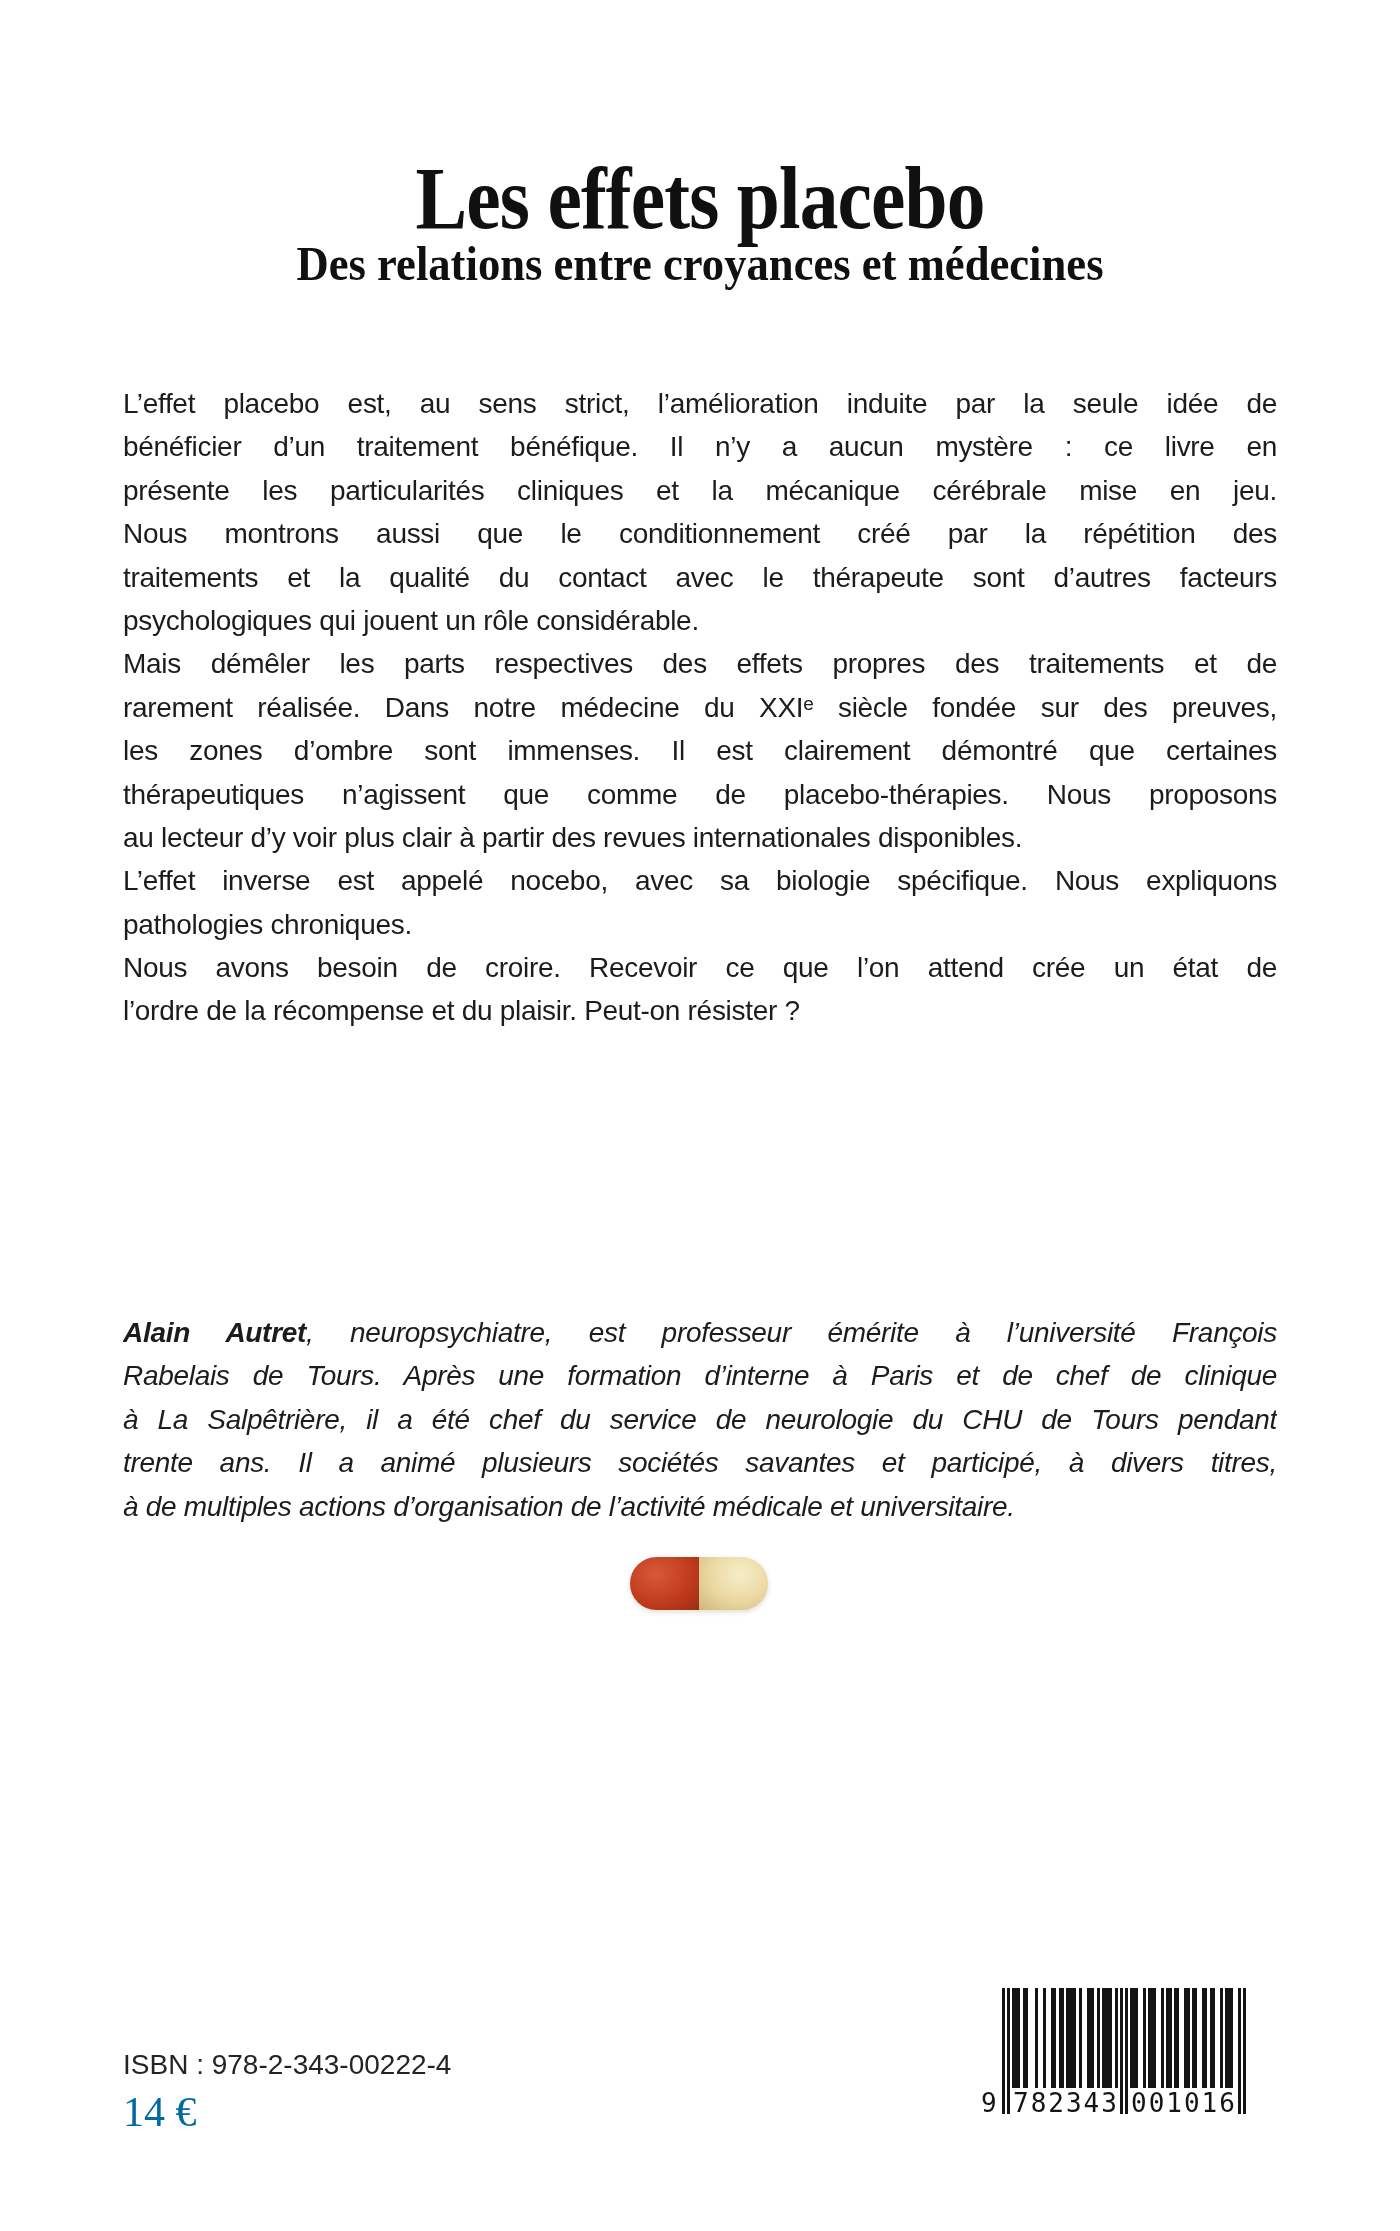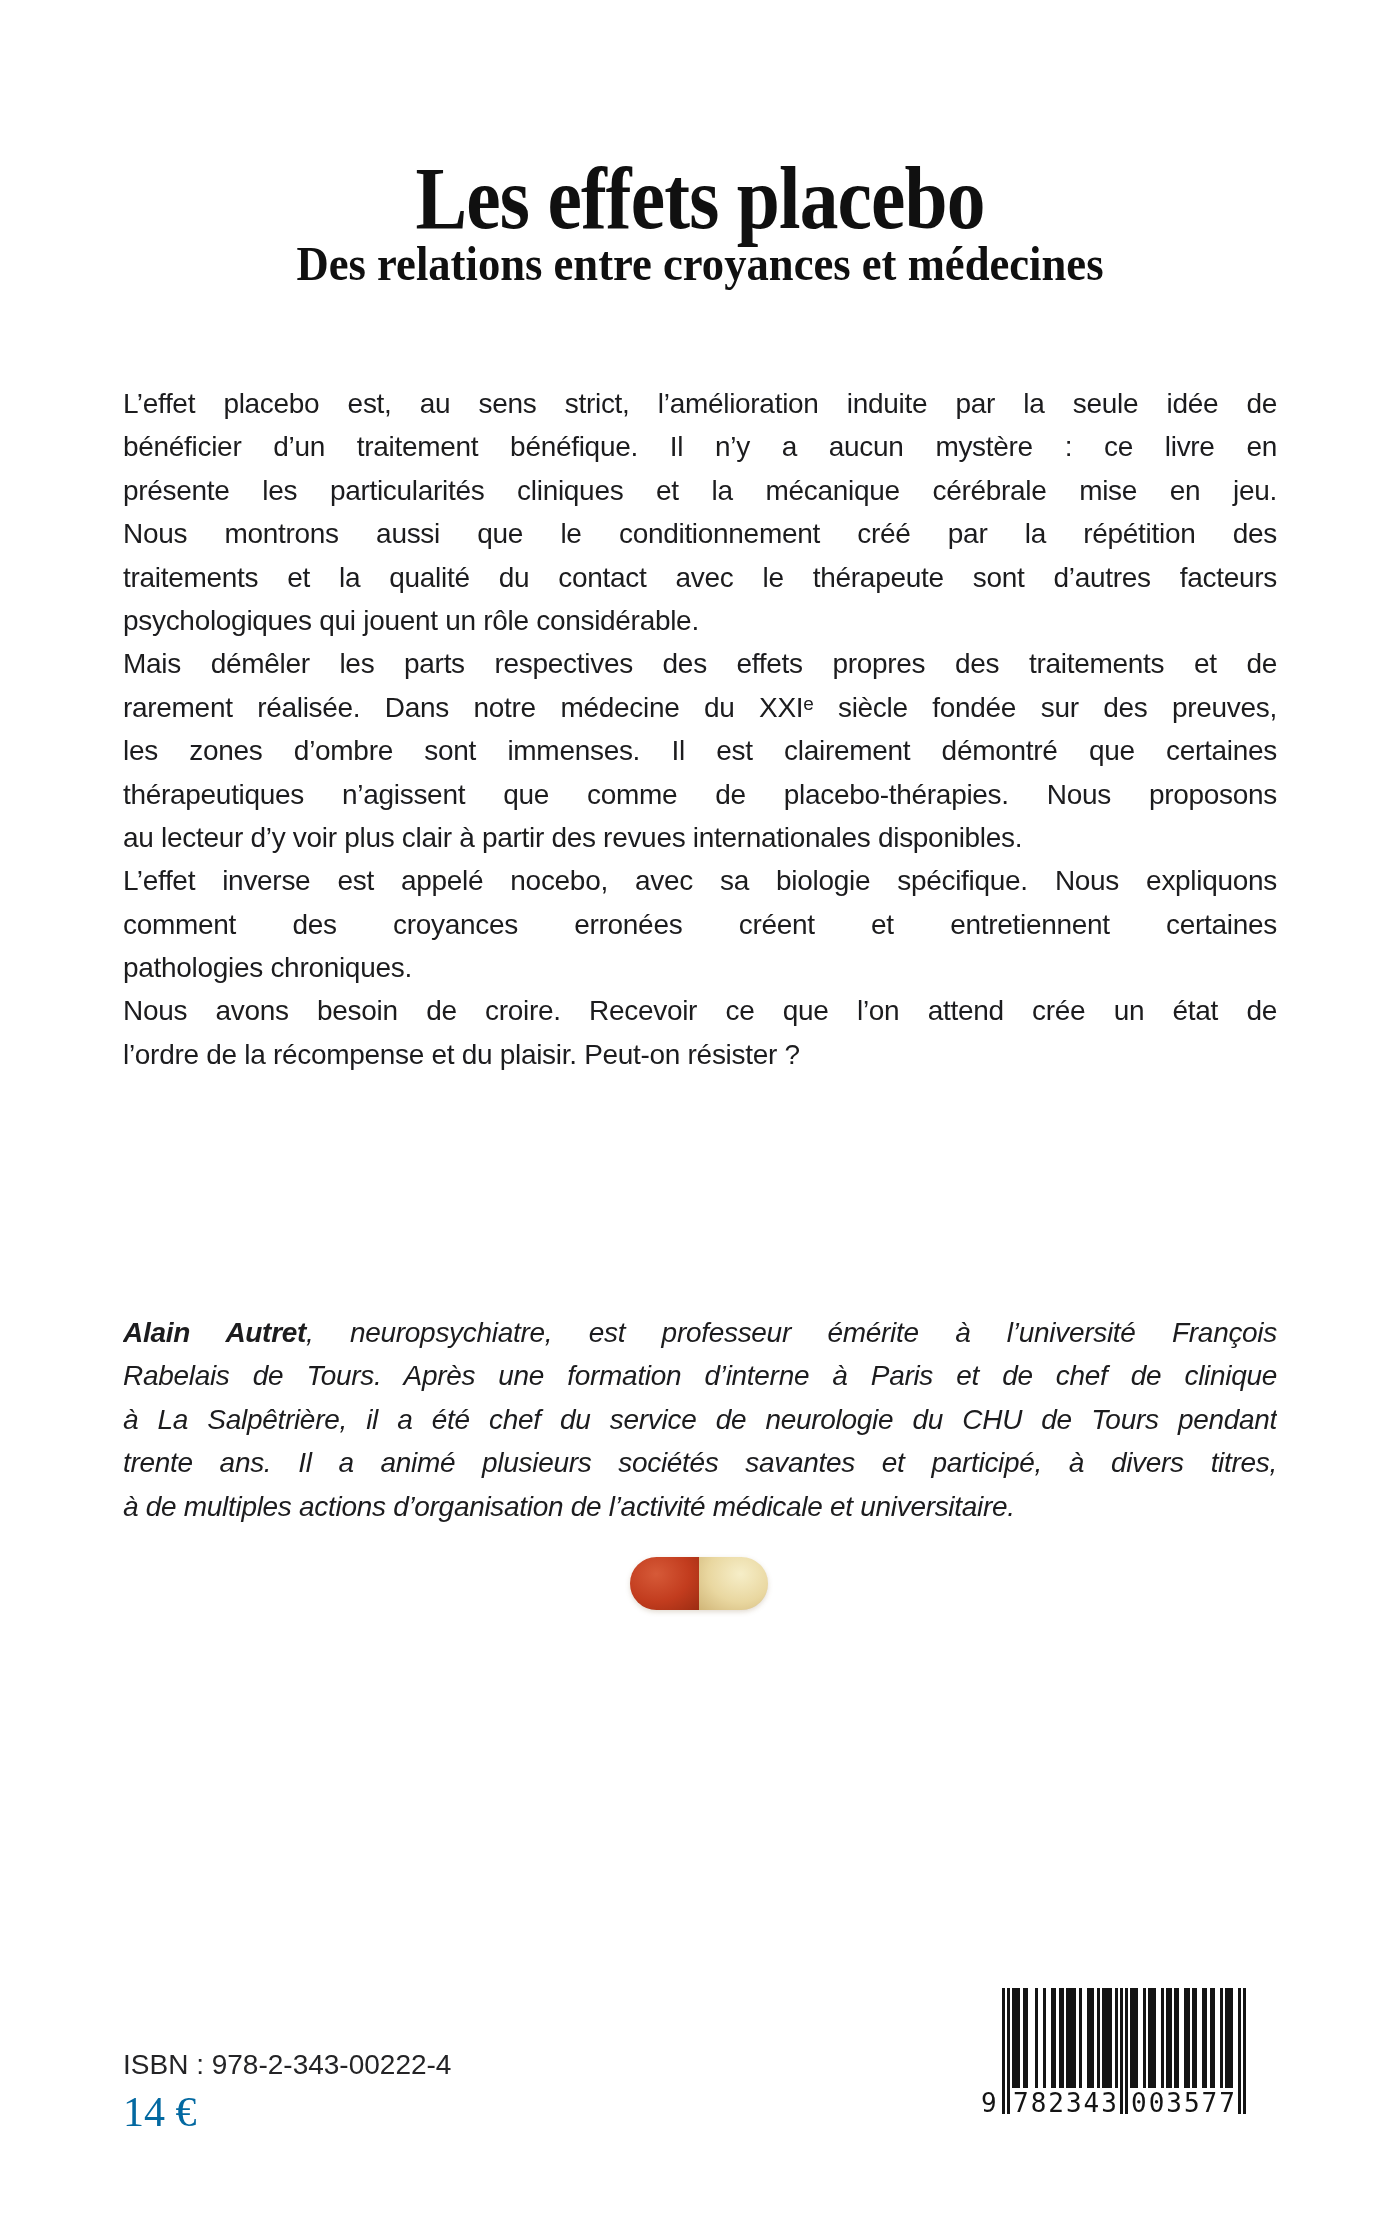--- a/index.html
+++ b/index.html
@@ -130,21 +130,20 @@
     <div class="ln">présente les particularités cliniques et la mécanique cérébrale mise en jeu.</div>
     <div class="ln">Nous montrons aussi que le conditionnement créé par la répétition des</div>
     <div class="ln">traitements et la qualité du contact avec le thérapeute sont d’autres facteurs</div>
     <div class="ln pl">psychologiques qui jouent un rôle considérable.</div>
     <div class="ln">Mais démêler les parts respectives des effets propres des traitements et de</div>
     <div class="ln">rarement réalisée. Dans notre médecine du XXIᵉ siècle fondée sur des preuves,</div>
     <div class="ln">les zones d’ombre sont immenses. Il est clairement démontré que certaines</div>
     <div class="ln">thérapeutiques n’agissent que comme de placebo-thérapies. Nous proposons</div>
     <div class="ln pl">au lecteur d’y voir plus clair à partir des revues internationales disponibles.</div>
     <div class="ln">L’effet inverse est appelé nocebo, avec sa biologie spécifique. Nous expliquons</div>
-    <div class="ln">comment des croyances erronées créent et entretiennent certaines</div>
     <div class="ln pl">pathologies chroniques.</div>
     <div class="ln">Nous avons besoin de croire. Recevoir ce que l’on attend crée un état de</div>
     <div class="ln pl">l’ordre de la récompense et du plaisir. Peut-on résister ?</div>
   </div>
 
   <div class="bio">
     <div class="ln"><span class="bname">Alain Autret</span><span>, neuropsychiatre, est professeur émérite à l’université François</span></div>
     <div class="ln">Rabelais de Tours. Après une formation d’interne à Paris et de chef de clinique</div>
     <div class="ln">à La Salpêtrière, il a été chef du service de neurologie du CHU de Tours pendant</div>
     <div class="ln">trente ans. Il a animé plusieurs sociétés savantes et participé, à divers titres,</div>
@@ -187,16 +186,16 @@
         <rect x="190.06" y="0" width="5.14" height="100"></rect>
         <rect x="200.34" y="0" width="5.14" height="100"></rect>
         <rect x="208.04" y="0" width="5.14" height="100"></rect>
         <rect x="218.32" y="0" width="2.57" height="100"></rect>
         <rect x="223.45" y="0" width="7.71" height="100"></rect>
         <rect x="236.29" y="0" width="2.57" height="126"></rect>
         <rect x="241.43" y="0" width="2.57" height="126"></rect>
       </svg>
     <span class="bc-digit bc-d9">9</span>
     <span class="bc-digit bc-g1">782343</span>
-    <span class="bc-digit bc-g2">003577</span>
+    <span class="bc-digit bc-g2">001016</span>
   </div>
 
 </div>
 
 </body></html>

